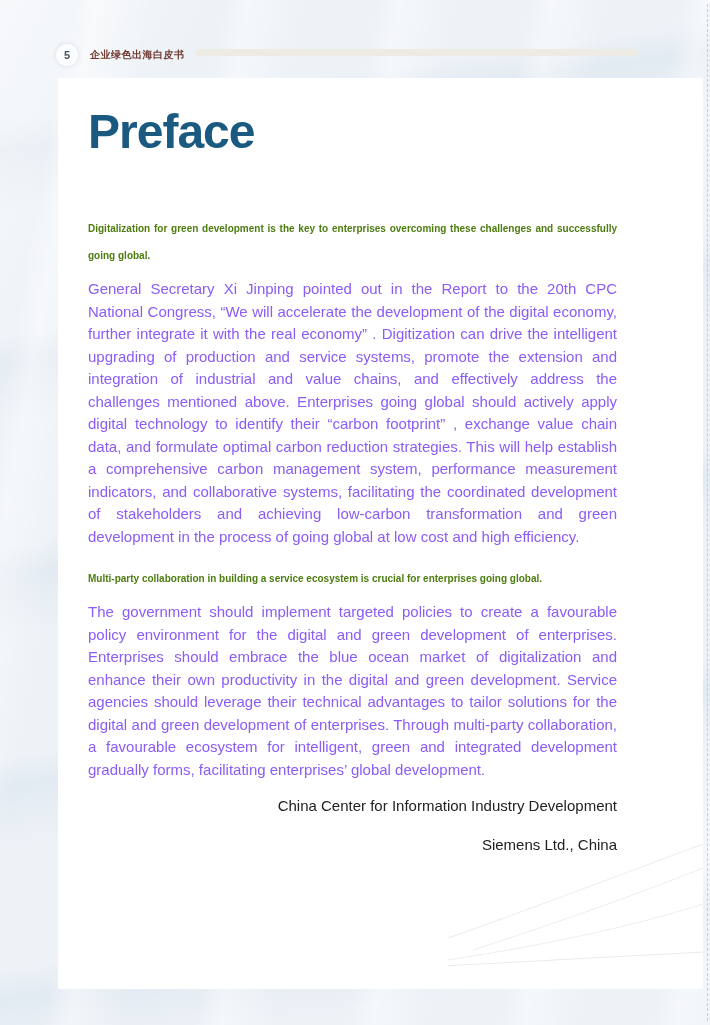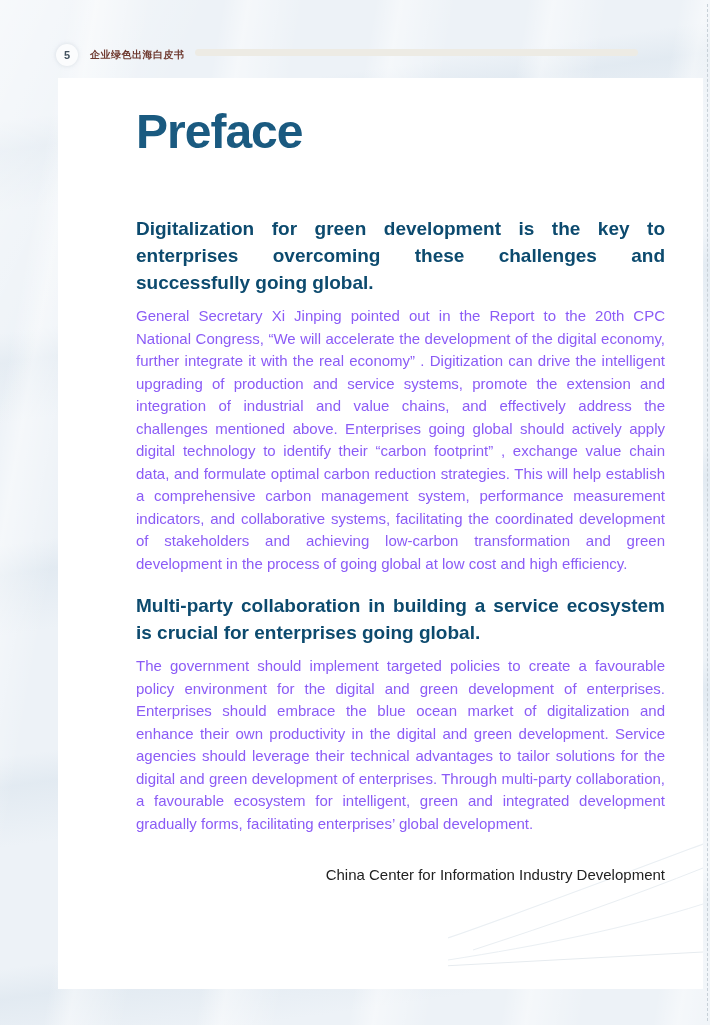--- a/index.html
+++ b/index.html
@@ -54,58 +54,57 @@
     width: 443px; height: 7px; border-radius: 4px;
     background: #edebe4;
   }
 
   
   .card {
     position: absolute; left: 58px; top: 78px;
     width: 645px; height: 911px;
     background: #ffffff;
     overflow: hidden;
-    padding-left: 48px;
   }
   .card-swirls {
     position: absolute; right: 0; top: 760px;
     pointer-events: none;
   }
   .content {
     position: relative;
     margin-left: 30px; width: 529px;
   }
 
   .page-title {
     margin-top: 26px;
     font-size: 48px; line-height: 55px;
     font-weight: 800; letter-spacing: -1px;
     color: #1a5a80;
   }
 
   .lead-heading {
-    font-size: 19px; line-height: 27px; font-weight: 700;
-    color: #0c4a6e;
+    font-size: 10px; line-height: 27px; font-weight: 700;
+    color: #4d7c0f;
     text-align: justify;
   }
   .lead-heading.first { margin-top: 56px; }
   .lead-heading.second { margin-top: 17px; }
 
   .body-paragraph {
     margin-top: 9px;
     font-size: 15px; line-height: 22.5px;
     color: #8b5cf6;
     text-align: justify;
   }
 
   .signature {
     font-size: 15px; line-height: 22px; color: #222222;
     text-align: right;
   }
-  .signature.first { margin-top: 29px; }
+  .signature.first { margin-top: 14px; }
   .signature.second { margin-top: 17px; }
 </style>
 </head>
 <body>
 
 <div class="bg-streaks"></div>
 <div class="dashed-edge"></div>
 
 <div class="header-row">
   <div class="page-number-badge">
@@ -130,14 +129,15 @@
     <p class="lead-heading first">Digitalization for green development is the key to enterprises overcoming these challenges and successfully going global.</p>
 
     <p class="body-paragraph">General Secretary Xi Jinping pointed out in the Report to the 20th CPC National Congress, “We will accelerate the development of the digital economy, further integrate it with the real economy” . Digitization can drive the intelligent upgrading of production and service systems, promote the extension and integration of industrial and value chains, and effectively address the challenges mentioned above. Enterprises going global should actively apply digital technology to identify their “carbon footprint” , exchange value chain data, and formulate optimal carbon reduction strategies. This will help establish a comprehensive carbon management system, performance measurement indicators, and collaborative systems, facilitating the coordinated development of stakeholders and achieving low-carbon transformation and green development in the process of going global at low cost and high efficiency.</p>
 
     <p class="lead-heading second">Multi-party collaboration in building a service ecosystem is crucial for enterprises going global.</p>
 
     <p class="body-paragraph">The government should implement targeted policies to create a favourable policy environment for the digital and green development of enterprises. Enterprises should embrace the blue ocean market of digitalization and enhance their own productivity in the digital and green development. Service agencies should leverage their technical advantages to tailor solutions for the digital and green development of enterprises. Through multi-party collaboration, a favourable ecosystem for intelligent, green and integrated development gradually forms, facilitating enterprises’ global development.</p>
 
     <p class="signature first">China Center for Information Industry Development</p>
 
+    <p class="signature second">Siemens Ltd., China</p>
   </div>
 </div>
 
 </body></html>

